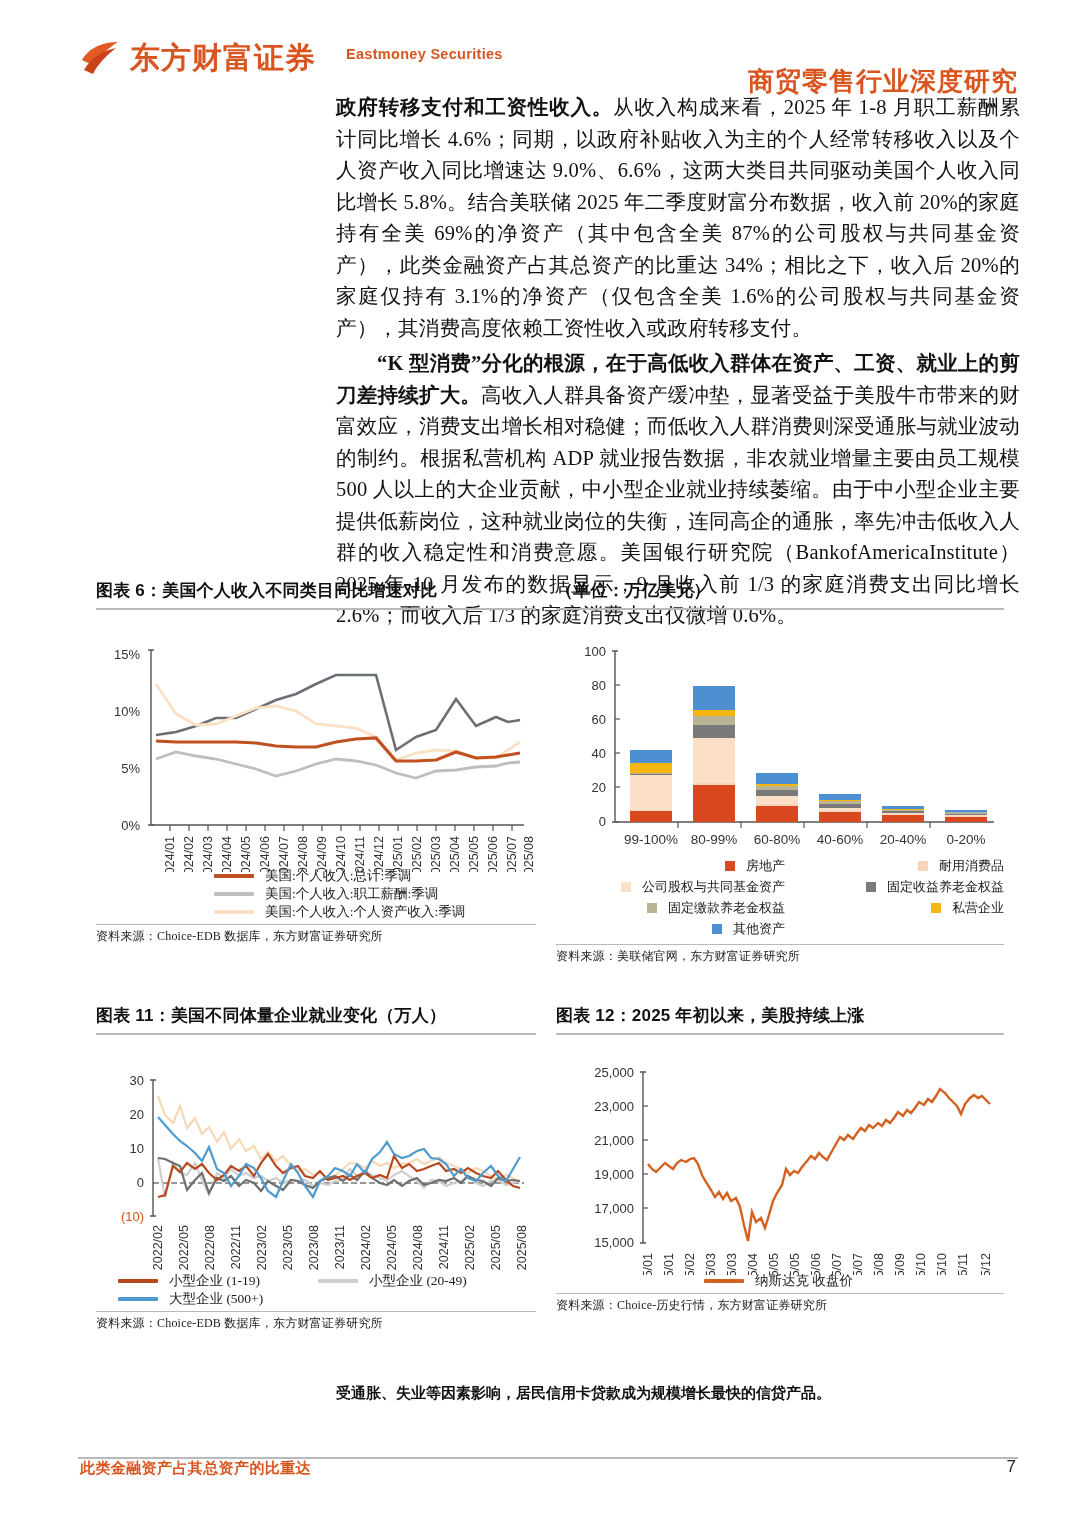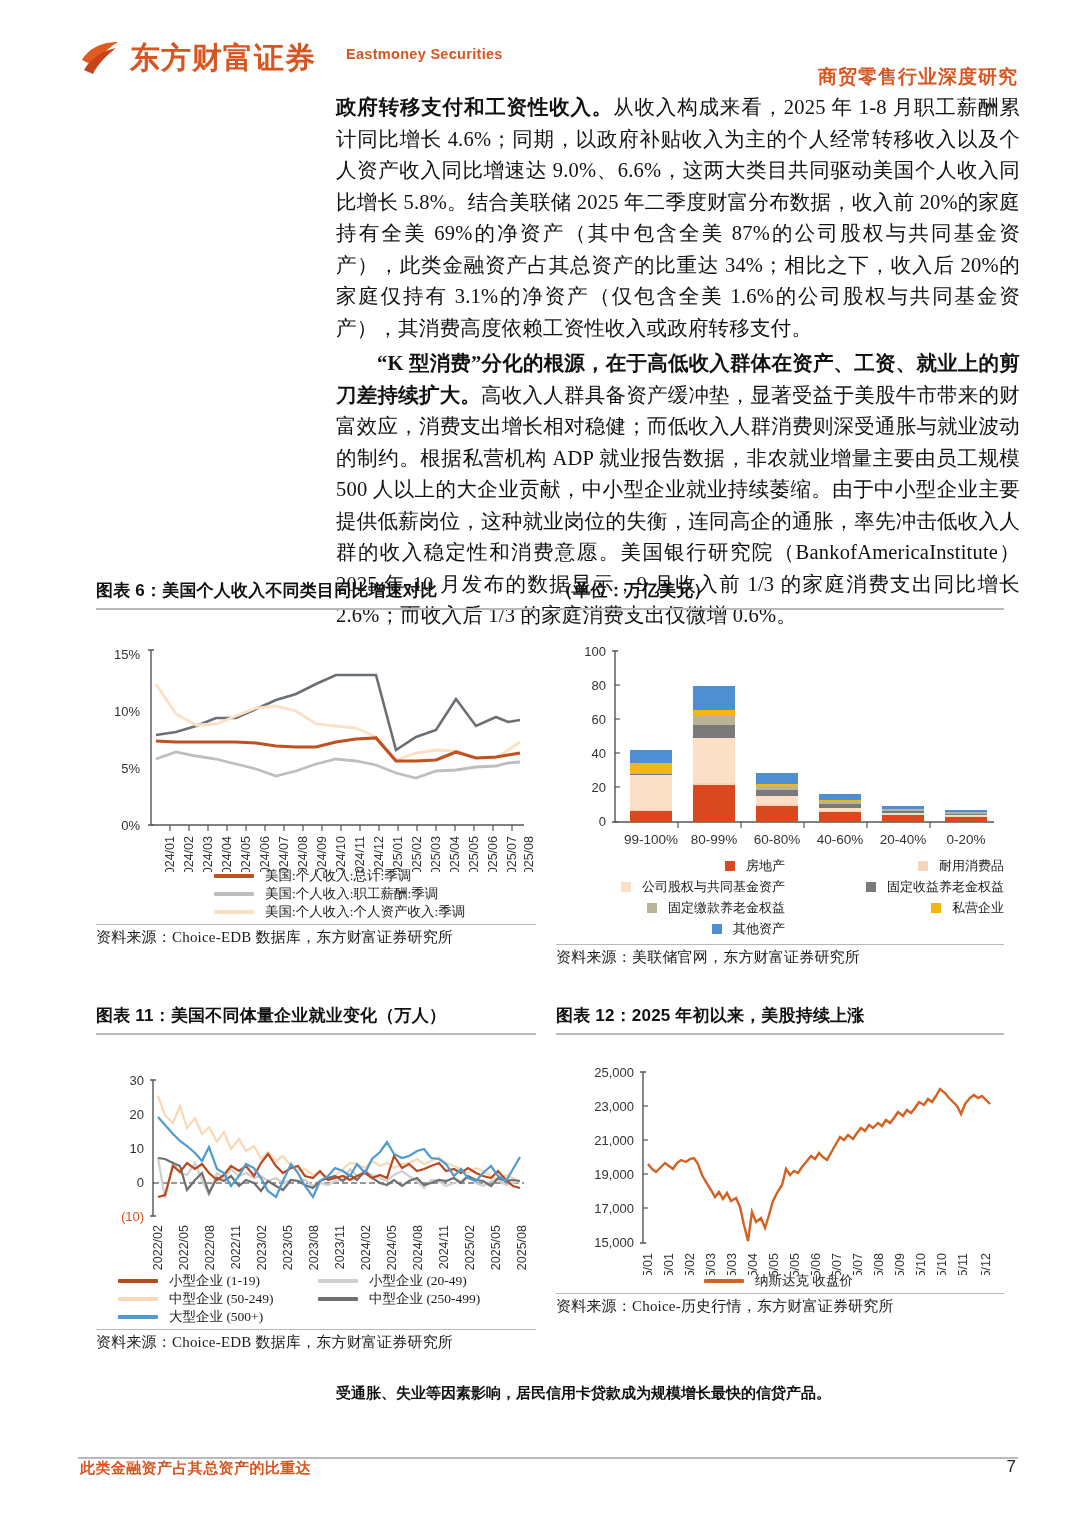--- a/index.html
+++ b/index.html
@@ -37,21 +37,21 @@
     font-size: 14.5px;
     color: #d9551f;
     letter-spacing: 0.3px;
     margin-top: 4px;
   }
   .header-title {
     position: absolute;
     right: 0; top: 30px;
     font-family: "Liberation Sans", sans-serif;
     font-weight: bold;
-    font-size: 19px;
+    font-size: 26px;
     color: #d9551f;
     letter-spacing: 1px;
   }
 
   
   .body-text {
     position: absolute;
     left: 336px; top: 92px; width: 684px;
     font-size: 20.5px;
     line-height: 31.5px;
@@ -78,21 +78,21 @@
     border: 0;
     border-top: 2.5px solid #b9b9bd;
     margin: 5px 0 0 0;
   }
   .rule-thin {
     border: 0;
     border-top: 1.6px solid #b9b9bd;
     margin: 4px 0 3px 0;
   }
   .source {
-    font-size: 15px;
+    font-size: 12px;
     color: #1b1b1b;
     letter-spacing: 0.2px;
     white-space: nowrap;
   }
 
   .plot-area { position: relative; }
   .plot-area svg { display: block; }
 
   
   .legend { font-size: 13.5px; color: #1b1b1b; }
@@ -453,30 +453,20 @@
       <span class="legend-item" style="width:200px">
         <span class="swatch-line" style="background:#b8491f"></span>
         <span class="legend-label">小型企业 (1-19)</span>
       </span>
       <span class="legend-item">
         <span class="swatch-line" style="background:#cfcfcf"></span>
         <span class="legend-label">小型企业 (20-49)</span>
       </span>
     </div>
     <div class="legend-row">
-      <span class="legend-item" style="width:200px">
-        <span class="swatch-line" style="background:#f7d9b7"></span>
-        <span class="legend-label">中型企业 (50-249)</span>
-      </span>
-      <span class="legend-item">
-        <span class="swatch-line" style="background:#6f6f6f"></span>
-        <span class="legend-label">中型企业 (250-499)</span>
-      </span>
-    </div>
-    <div class="legend-row">
       <span class="legend-item">
         <span class="swatch-line" style="background:#4f9bd0"></span>
         <span class="legend-label">大型企业 (500+)</span>
       </span>
     </div>
   </div>
   <hr class="rule-thin">
   <div class="source">资料来源：Choice-EDB 数据库，东方财富证券研究所</div>
 </div>
 

